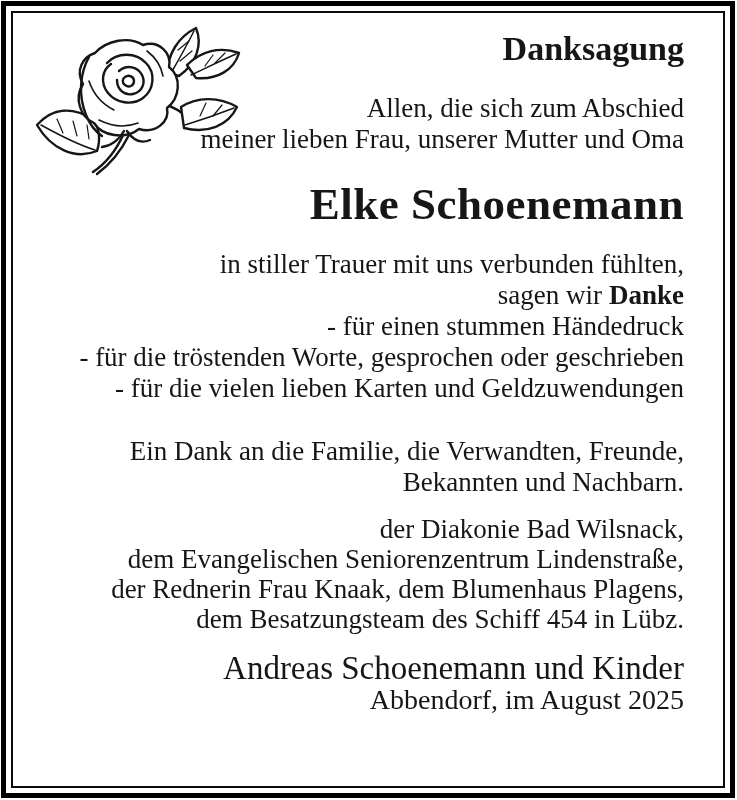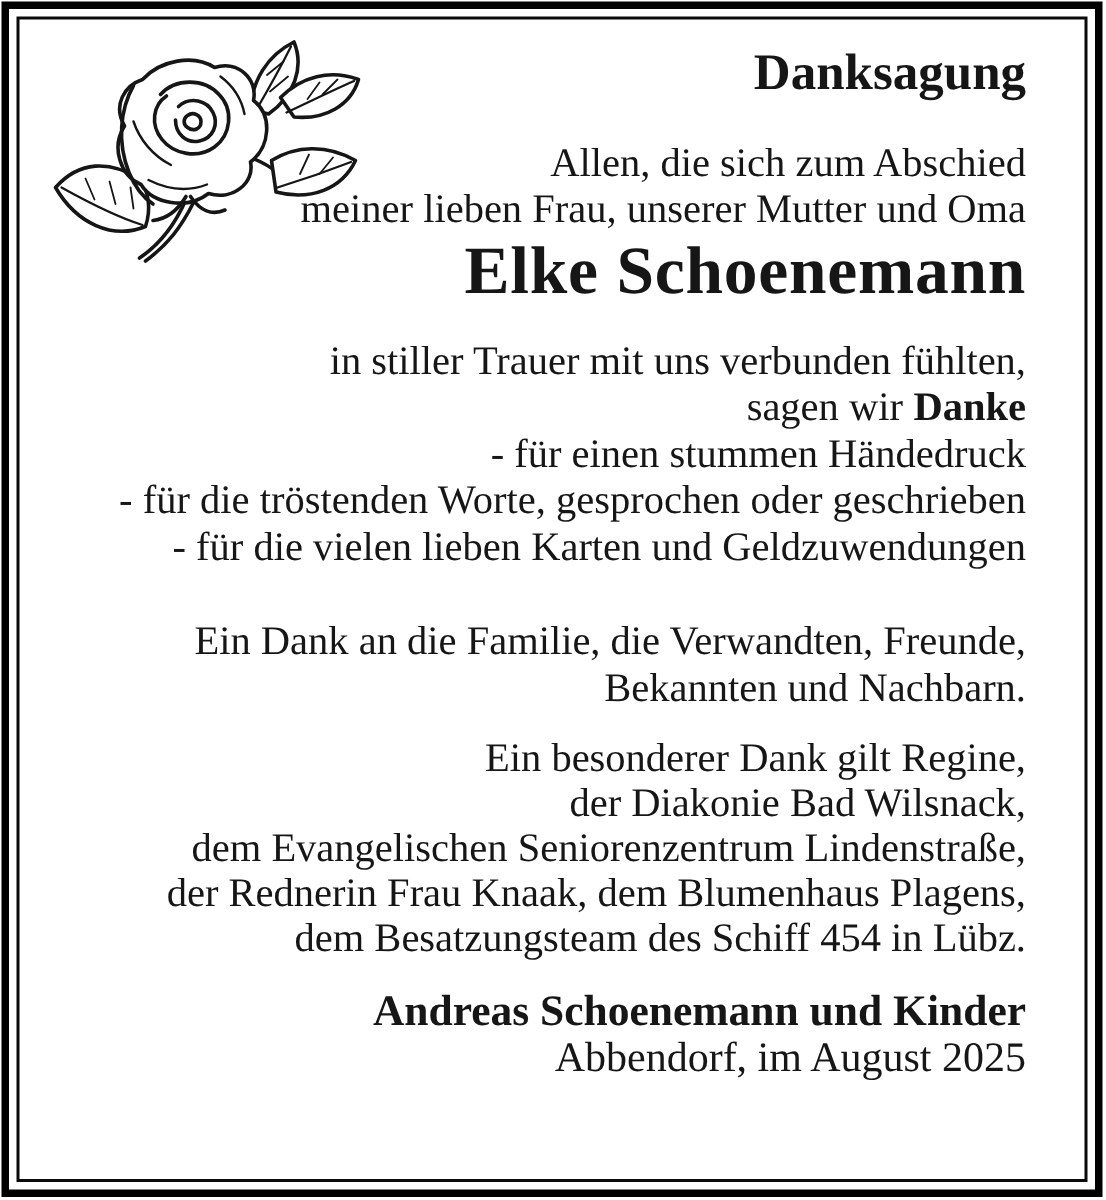--- a/index.html
+++ b/index.html
@@ -45,35 +45,35 @@
   }
   .line { white-space: nowrap; }
   .title {
     margin-top: 16px;
     font-size: 34px;
     font-weight: bold;
     line-height: 40px;
   }
   .intro { margin-top: 24px; }
   .deceased-name {
-    margin-top: 0;
+    margin-top: 24px;
     font-size: 45px;
     font-weight: bold;
     line-height: 50px;
     letter-spacing: 0.5px;
   }
   .para-thanks { margin-top: 20px; }
   .para-family { margin-top: 32px; }
   .para-special { margin-top: 16px; line-height: 30px; }
   .bold { font-weight: bold; }
   .thanks-word { margin-left: 0.26em; }
   .signature {
     margin-top: 18px;
-    font-size: 29px;
-    font-weight: bold;
+    font-size: 33px;
+    font-weight: normal;
     line-height: 32px;
   }
   .place-date {
     font-size: 28px;
     line-height: 31px;
   }
 </style>
 </head>
 <body>
 
@@ -139,21 +139,20 @@
           <div class="line">- für die tröstenden Worte, gesprochen oder geschrieben</div>
           <div class="line">- für die vielen lieben Karten und Geldzuwendungen</div>
         </div>
 
         <div class="para-family">
           <div class="line">Ein Dank an die Familie, die Verwandten, Freunde,</div>
           <div class="line">Bekannten und Nachbarn.</div>
         </div>
 
         <div class="para-special">
-          <div class="line">Ein besonderer Dank gilt Regine,</div>
           <div class="line">der Diakonie Bad Wilsnack,</div>
           <div class="line">dem Evangelischen Seniorenzentrum Lindenstraße,</div>
           <div class="line">der Rednerin Frau Knaak, dem Blumenhaus Plagens,</div>
           <div class="line">dem Besatzungsteam des Schiff 454 in Lübz.</div>
         </div>
 
         <div class="signature line">Andreas Schoenemann und Kinder</div>
 
         <div class="place-date line">Abbendorf, im August 2025</div>
 

